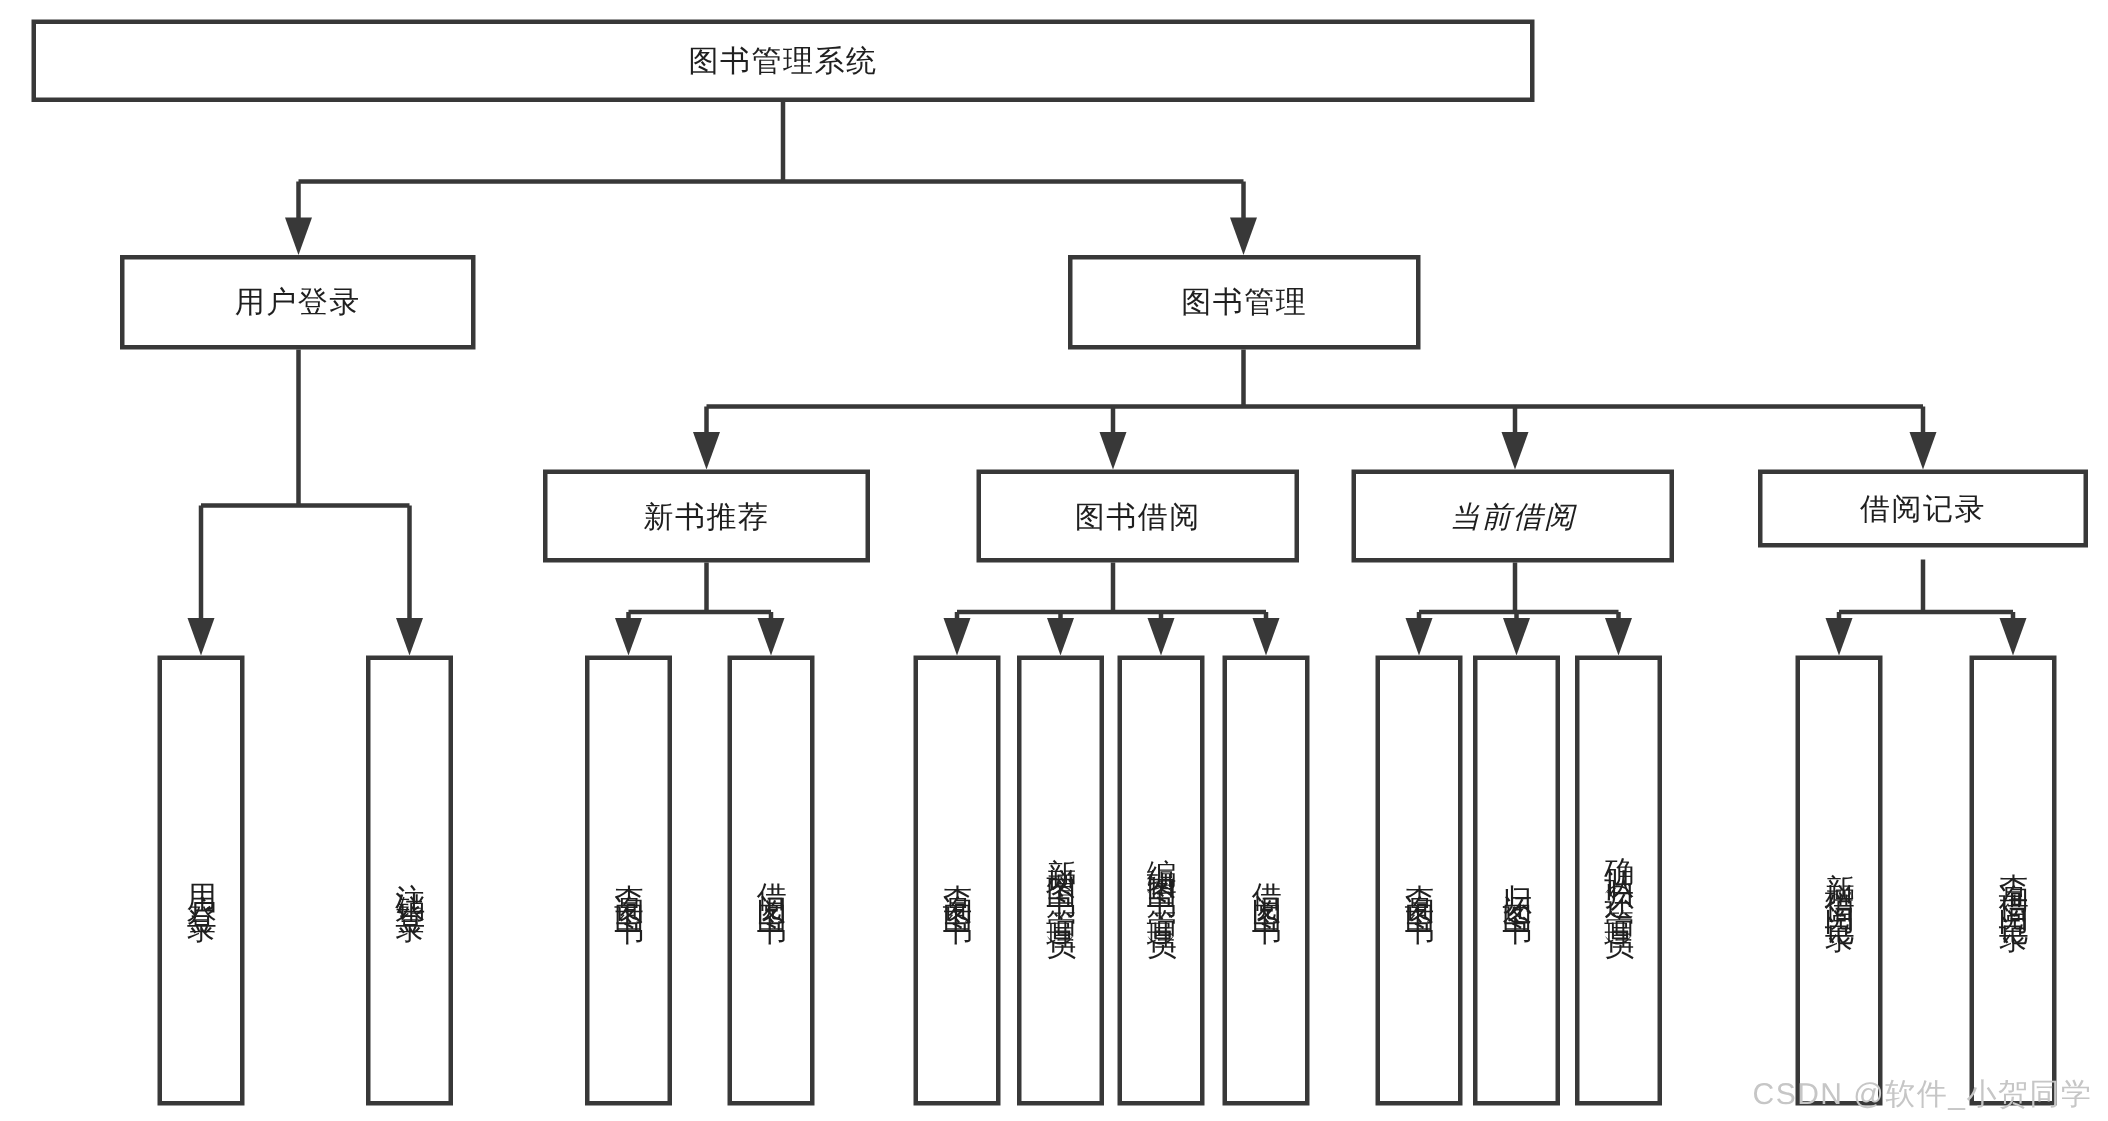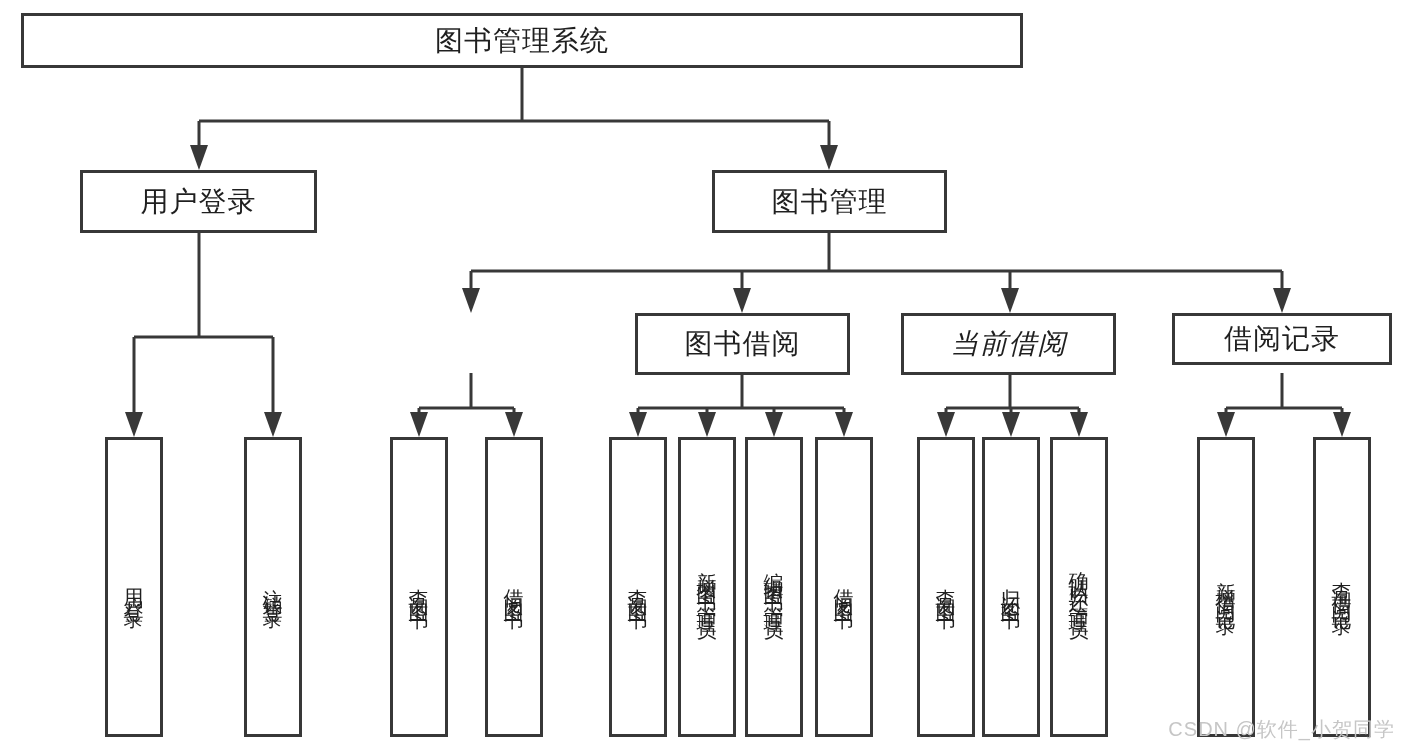--- a/index.html
+++ b/index.html
@@ -26,21 +26,21 @@
     stroke: none;
   }
   .box {
     position: absolute;
     box-sizing: border-box;
     background: #ffffff;
     border: 3px solid #383838;
     display: flex;
     align-items: center;
     justify-content: center;
-    font-size: 28px;
+    font-size: 20px;
     color: #1f1f1f;
     letter-spacing: 1px;
     text-align: center;
   }
   .leaf {
     writing-mode: vertical-rl;
     text-orientation: mixed;
     letter-spacing: 7px;
     line-height: 1;
     font-size: 20px;
@@ -101,21 +101,22 @@
       <polygon points="1217,412 1235,412 1226,437"></polygon>
       <polygon points="1333,412 1351,412 1342,437"></polygon>
     </g>
   </svg>
 
   <div class="box" style="left:21px; top:13px; width:1002px; height:55px;">图书管理系统</div>
 
   <div class="box" style="left:80px; top:170px; width:237px; height:63px;">用户登录</div>
   <div class="box" style="left:712px; top:170px; width:235px; height:63px;">图书管理</div>
 
-  <div class="box" style="left:635px; top:313px; width:215px; height:62px;">图书借阅</div>
+  <div class="box" style="left:362px; top:313px; width:218px; height:62px;">新书推荐</div>
+  <div class="box" style="left:651px; top:313px; width:215px; height:62px;">图书借阅</div>
   <div class="box" style="left:901px; top:313px; width:215px; height:62px;font-style:italic;">当前借阅</div>
   <div class="box" style="left:1172px; top:313px; width:220px; height:52px;">借阅记录</div>
 
   <div class="box leaf" style="left:105px; top:437px; width:58px; height:300px;">用户登录</div>
   <div class="box leaf" style="left:244px; top:437px; width:58px; height:300px;">注销登录</div>
 
   <div class="box leaf" style="left:390px; top:437px; width:58px; height:300px;">查询图书</div>
   <div class="box leaf" style="left:485px; top:437px; width:58px; height:300px;">借阅图书</div>
 
   <div class="box leaf" style="left:609px; top:437px; width:58px; height:300px;">查询图书</div>

